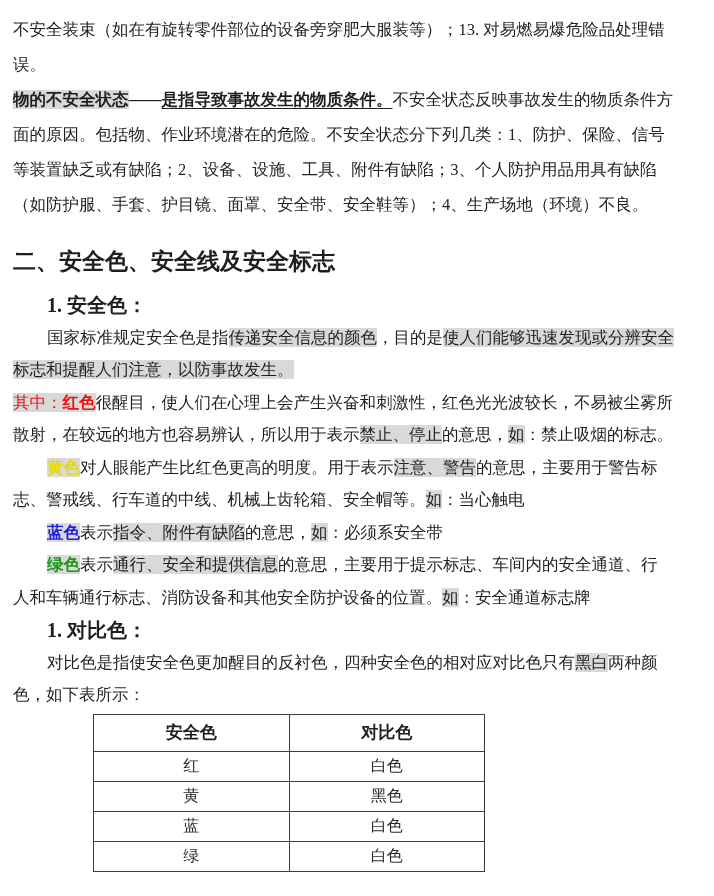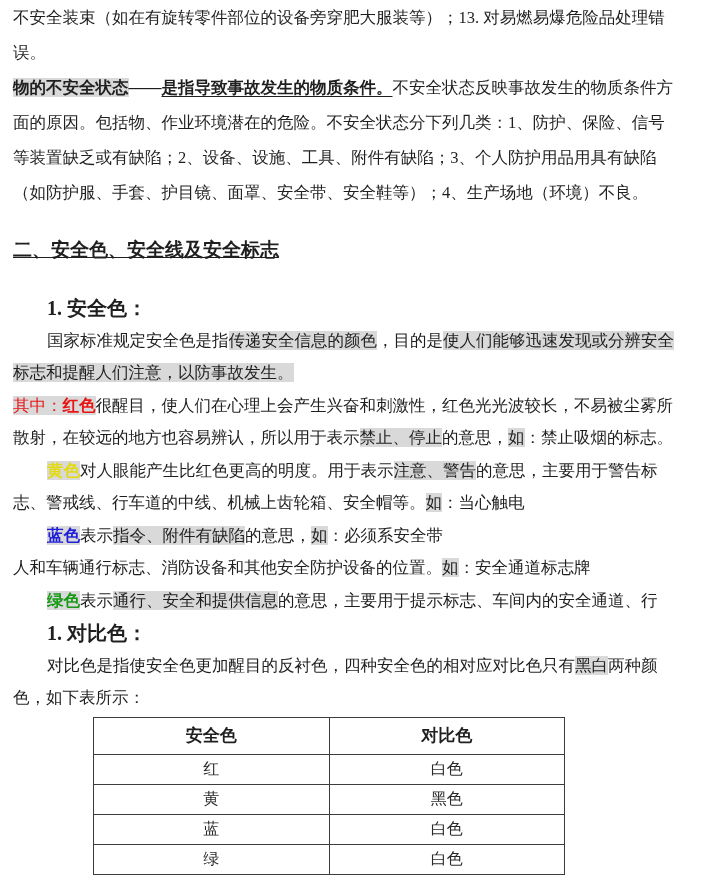--- a/index.html
+++ b/index.html
@@ -1,36 +1,36 @@
 <!DOCTYPE html>
 <html><head>
 <meta charset="utf-8">
 <style>
   html,body{margin:0;padding:0;}
   body{
     width:714px;height:896px;overflow:hidden;background:#ffffff;
     font-family:"Liberation Serif","DejaVu Serif",serif;
     color:#1f1f1f;
   }
-  .doc{padding:0 13px 0 13px;}
+  .doc{padding:12px 13px 0 13px;}
   .line{white-space:nowrap;font-size:16.5px;}
   .la{line-height:35px;}
   .lb{line-height:32.5px;}
   .ind{padding-left:34px;}
   .h1{
     font-family:"Liberation Sans","DejaVu Sans",sans-serif;
-    font-weight:bold;font-size:19px;line-height:31px;
-    margin-top:24px;margin-bottom:27px;white-space:nowrap;text-decoration:underline;
+    font-weight:bold;font-size:23px;line-height:31px;
+    margin-top:24px;margin-bottom:12px;white-space:nowrap;
   }
   .h2{font-weight:bold;padding-left:34px;font-size:20px;}
   .hl{background:#d9d9d9;}
   .b{font-weight:bold;}
   .u{text-decoration:underline;text-underline-offset:3px;margin-top:36px;}
   table.contrast{
-    border-collapse:collapse;margin:2px 0 0 80px;width:472px;
+    border-collapse:collapse;margin:2px 0 0 80px;width:392px;
     table-layout:fixed;
   }
   table.contrast th,table.contrast td{
     border:1px solid #3c3c3c;text-align:center;padding:0;
   }
   table.contrast th{height:36px;font-size:17px;font-weight:bold;}
   table.contrast td{height:29px;font-size:16px;color:#2a2a2a;}
 </style>
 </head>
 <body>
@@ -45,22 +45,22 @@
       <div class="line la"><span>（如防护服、手套、护目镜、面罩、安全带、安全鞋等）；4、生产场地（环境）不良。</span></div>
       <div class="h1">二、安全色、安全线及安全标志</div>
       <div class="line lb h2">1. 安全色：</div>
       <div class="line lb ind"><span>国家标准规定安全色是指</span><span class="hl">传递安全信息的颜色</span><span>，目的是</span><span class="hl">使人们能够迅速发现或分辨安全</span></div>
       <div class="line lb"><span class="hl">标志和提醒人们注意，以防事故发生。</span></div>
       <div class="line lb"><span class="hl" style="color: rgb(232, 20, 20);">其中：</span><span class="hl b" style="color: rgb(232, 20, 20);">红色</span><span>很醒目，使人们在心理上会产生兴奋和刺激性，红色光光波较长，不易被尘雾所</span></div>
       <div class="line lb"><span>散射，在较远的地方也容易辨认，所以用于表示</span><span class="hl">禁止、停止</span><span>的意思，</span><span class="hl">如</span><span>：禁止吸烟的标志。</span></div>
       <div class="line lb ind"><span class="hl b" style="color: rgb(227, 218, 18);">黄色</span><span>对人眼能产生比红色更高的明度。用于表示</span><span class="hl">注意、警告</span><span>的意思，主要用于警告标</span></div>
       <div class="line lb"><span>志、警戒线、行车道的中线、机械上齿轮箱、安全帽等。</span><span class="hl">如</span><span>：当心触电</span></div>
       <div class="line lb ind"><span class="hl b" style="color: rgb(31, 31, 217);">蓝色</span><span>表示</span><span class="hl">指令、附件有缺陷</span><span>的意思，</span><span class="hl">如</span><span>：必须系安全带</span></div>
+      <div class="line lb ind"><span class="hl b" style="color: rgb(24, 154, 24);">绿色</span><span>表示</span><span class="hl">通行、安全和提供信息</span><span>的意思，主要用于提示标志、车间内的安全通道、行</span></div>
       <div class="line lb"><span>人和车辆通行标志、消防设备和其他安全防护设备的位置。</span><span class="hl">如</span><span>：安全通道标志牌</span></div>
-      <div class="line lb ind"><span class="hl b" style="color: rgb(24, 154, 24);">绿色</span><span>表示</span><span class="hl">通行、安全和提供信息</span><span>的意思，主要用于提示标志、车间内的安全通道、行</span></div>
       <div class="line lb h2">1. 对比色：</div>
       <div class="line lb ind"><span>对比色是指使安全色更加醒目的反衬色，四种安全色的相对应对比色只有</span><span class="hl">黑白</span><span>两种颜</span></div>
       <div class="line lb"><span>色，如下表所示：</span></div>
     </div>
   <table class="contrast">
     <thead>
       <tr>
         <th>安全色</th>
         <th>对比色</th>
       </tr>

